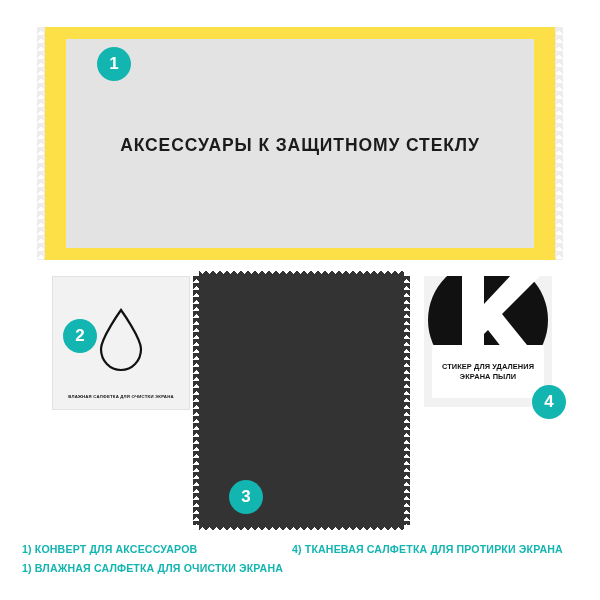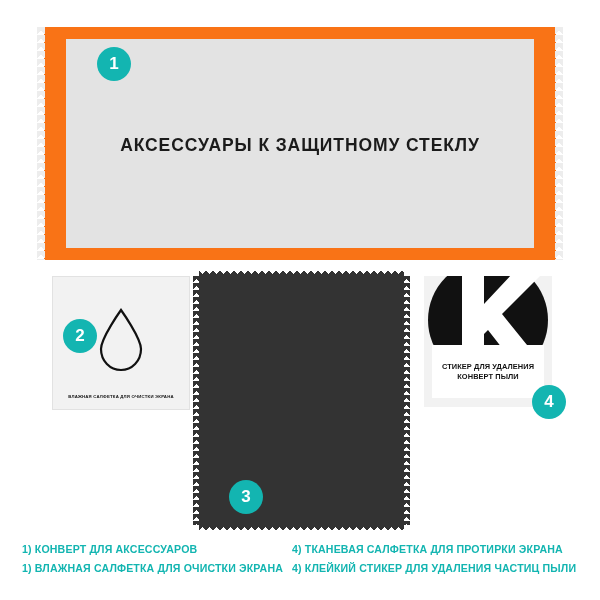--- a/index.html
+++ b/index.html
@@ -36,21 +36,21 @@
     z-index: 20;
   }
 
   
   .envelope {
     position: absolute;
     left: 44px;
     top: 27px;
     width: 512px;
     height: 233px;
-    background: #f97316;
+    background: #fde047;
     box-sizing: border-box;
   }
   .envelope-inner {
     position: absolute;
     left: 22px;
     top: 12px;
     right: 22px;
     bottom: 12px;
     background: #e3e3e3;
   }
@@ -240,29 +240,28 @@
 
   <div class="sticker">
     <div class="sticker-k">
       <svg width="128" height="128" viewBox="0 0 128 128">
         <circle cx="64" cy="64" r="60" fill="#111111"></circle>
         <path d="M38 18 L38 110 L60 110 L60 78 L64 74 L92 110 L120 110 L78 58 L118 18 L88 18 L60 48 L60 18 Z" fill="#ffffff"></path>
       </svg>
     </div>
     <div class="sticker-label">
       <span>СТИКЕР ДЛЯ УДАЛЕНИЯ</span>
-      <span>КОНВЕРТ ПЫЛИ</span>
+      <span>ЭКРАНА ПЫЛИ</span>
     </div>
   </div>
   <div class="badge badge-4">4</div>
 
   <div class="legend">
     <div class="legend-col left">
       <div class="legend-item">1) КОНВЕРТ ДЛЯ АКСЕССУАРОВ</div>
       <div class="legend-item">1) ВЛАЖНАЯ САЛФЕТКА ДЛЯ ОЧИСТКИ ЭКРАНА</div>
     </div>
     <div class="legend-col right">
       <div class="legend-item">4) ТКАНЕВАЯ САЛФЕТКА ДЛЯ ПРОТИРКИ ЭКРАНА</div>
-      <div class="legend-item">4) КЛЕЙКИЙ СТИКЕР ДЛЯ УДАЛЕНИЯ ЧАСТИЦ ПЫЛИ</div>
     </div>
   </div>
 
 </div>
 
 </body></html>

